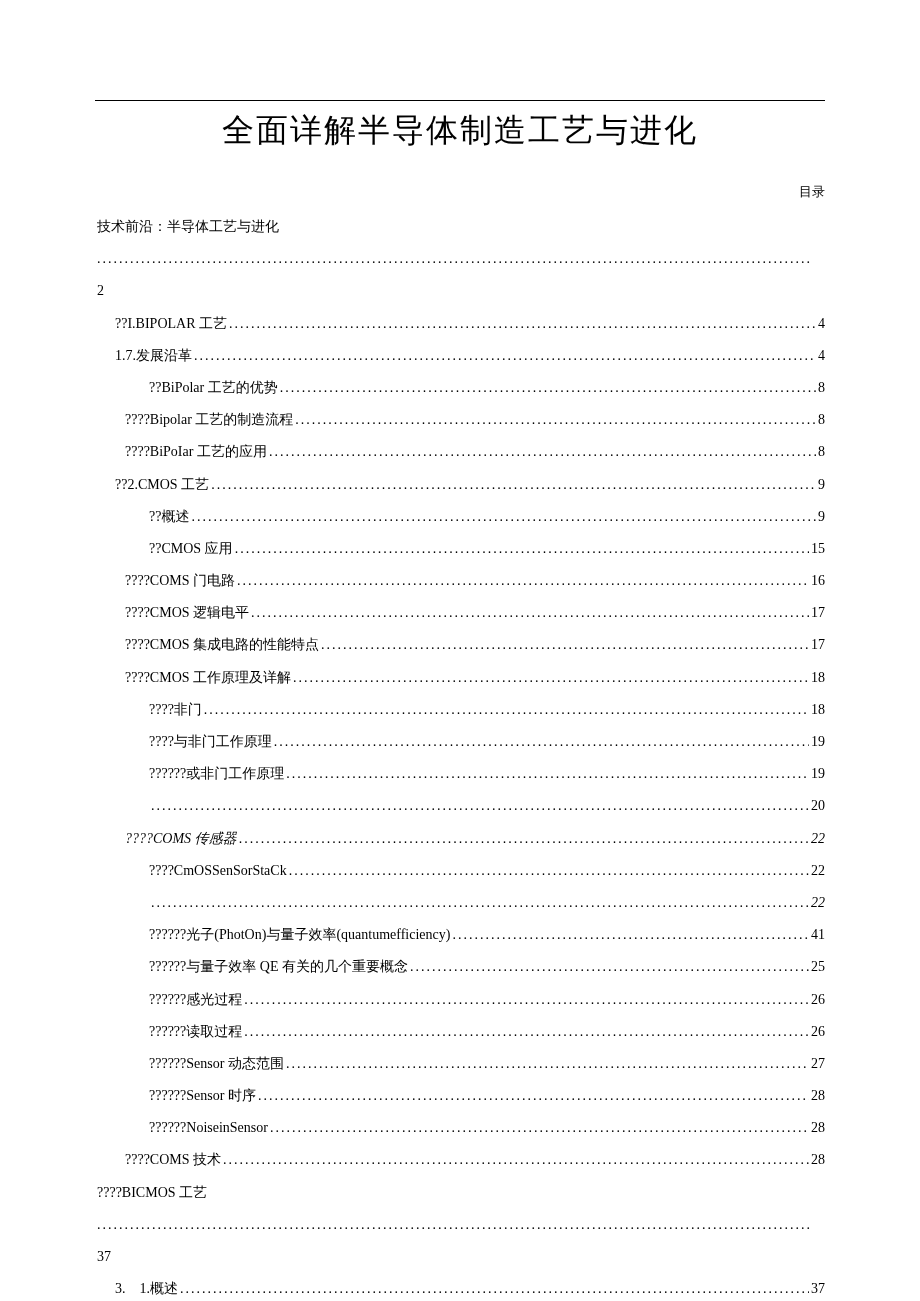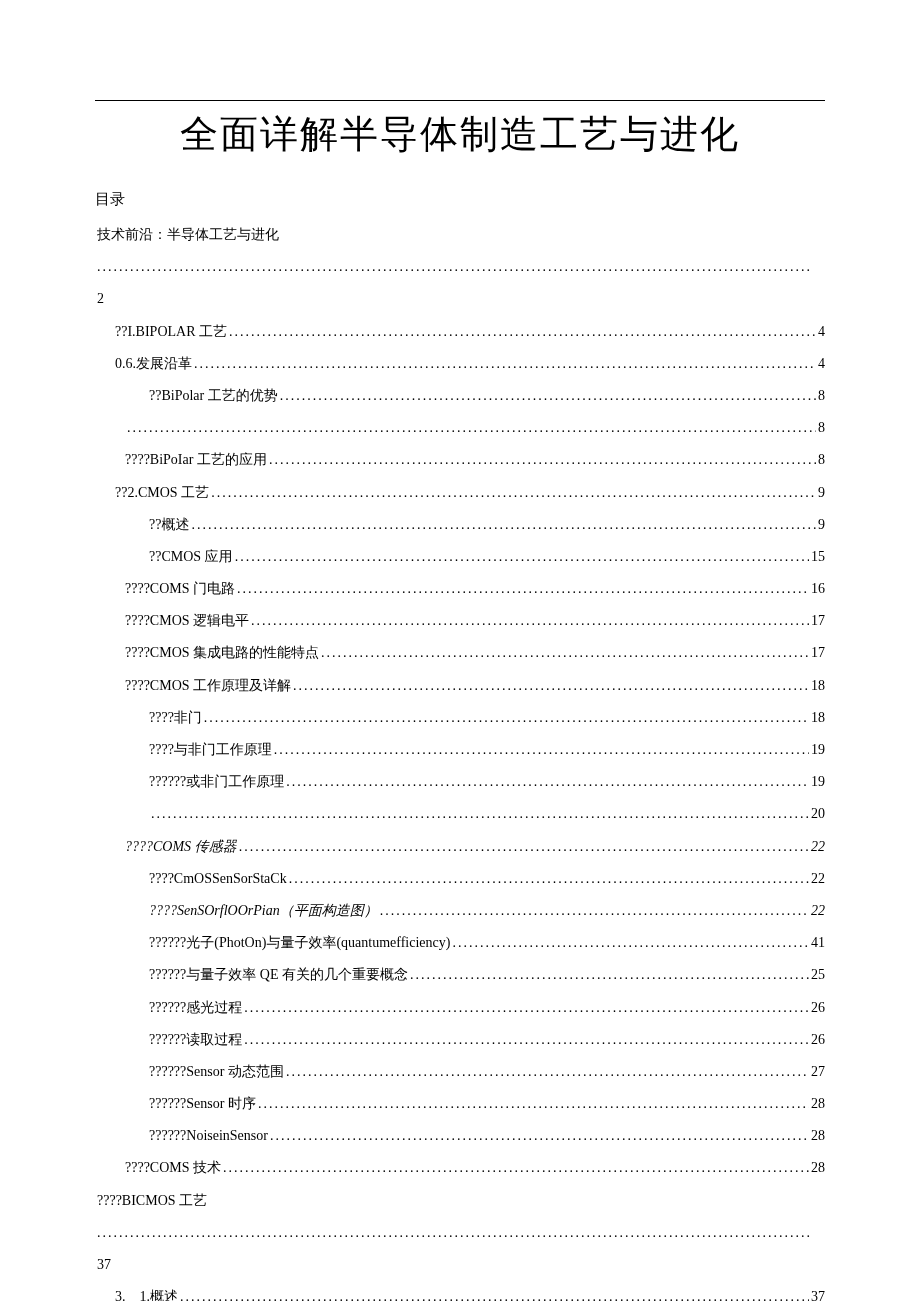--- a/index.html
+++ b/index.html
@@ -13,29 +13,29 @@
       width: 920px;
       height: 1301px;
       padding: 100px 95px 60px 95px;
     }
     .hr-line {
       border: none;
       border-top: 1px solid #000;
       margin-bottom: 8px;
     }
     .title {
-      font-size: 38px;
+      font-size: 32px;
       text-align: center;
       font-weight: normal;
       margin-bottom: 30px;
       letter-spacing: 2px;
     }
     .toc-heading {
-      font-size: 15px;
-      text-align: left;
+      font-size: 13px;
+      text-align: right;
       margin-bottom: 10px;
     }
     .toc {
       font-size: 14px;
       line-height: 2.3;
     }
     .toc-item {
       display: flex;
       align-items: baseline;
       white-space: nowrap;
@@ -80,30 +80,31 @@
       <span class="toc-label">技术前沿：半导体工艺与进化</span>
       <span class="toc-dots"></span>
       <span class="toc-page">2</span>
     </div>
     <div class="toc-item indent-1">
       <span class="toc-label">??I.BIPOLAR 工艺</span>
       <span class="toc-dots"></span>
       <span class="toc-page">4</span>
     </div>
     <div class="toc-item indent-1">
-      <span class="toc-label">0.6.发展沿革</span>
+      <span class="toc-label">1.7.发展沿革</span>
       <span class="toc-dots"></span>
       <span class="toc-page">4</span>
     </div>
     <div class="toc-item indent-2">
       <span class="toc-label">??BiPolar 工艺的优势</span>
       <span class="toc-dots"></span>
       <span class="toc-page">8</span>
     </div>
     <div class="toc-item indent-3">
+      <span class="toc-label">????Bipolar 工艺的制造流程</span>
       <span class="toc-dots"></span>
       <span class="toc-page">8</span>
     </div>
     <div class="toc-item indent-3">
       <span class="toc-label">????BiPoIar 工艺的应用</span>
       <span class="toc-dots"></span>
       <span class="toc-page">8</span>
     </div>
     <div class="toc-item indent-1">
       <span class="toc-label">??2.CMOS 工艺</span>
@@ -163,21 +164,20 @@
       <span class="toc-label">????COMS 传感器</span>
       <span class="toc-dots"></span>
       <span class="toc-page">22</span>
     </div>
     <div class="toc-item indent-4">
       <span class="toc-label">????CmOSSenSorStaCk</span>
       <span class="toc-dots"></span>
       <span class="toc-page">22</span>
     </div>
     <div class="toc-item indent-4 italic">
-      <span class="toc-label">????SenSOrflOOrPian（平面构造图）</span>
       <span class="toc-dots"></span>
       <span class="toc-page">22</span>
     </div>
     <div class="toc-item indent-4">
       <span class="toc-label">??????光子(PhotOn)与量子效率(quantumefficiency)</span>
       <span class="toc-dots"></span>
       <span class="toc-page">41</span>
     </div>
     <div class="toc-item indent-4">
       <span class="toc-label">??????与量子效率 QE 有关的几个重要概念</span>

